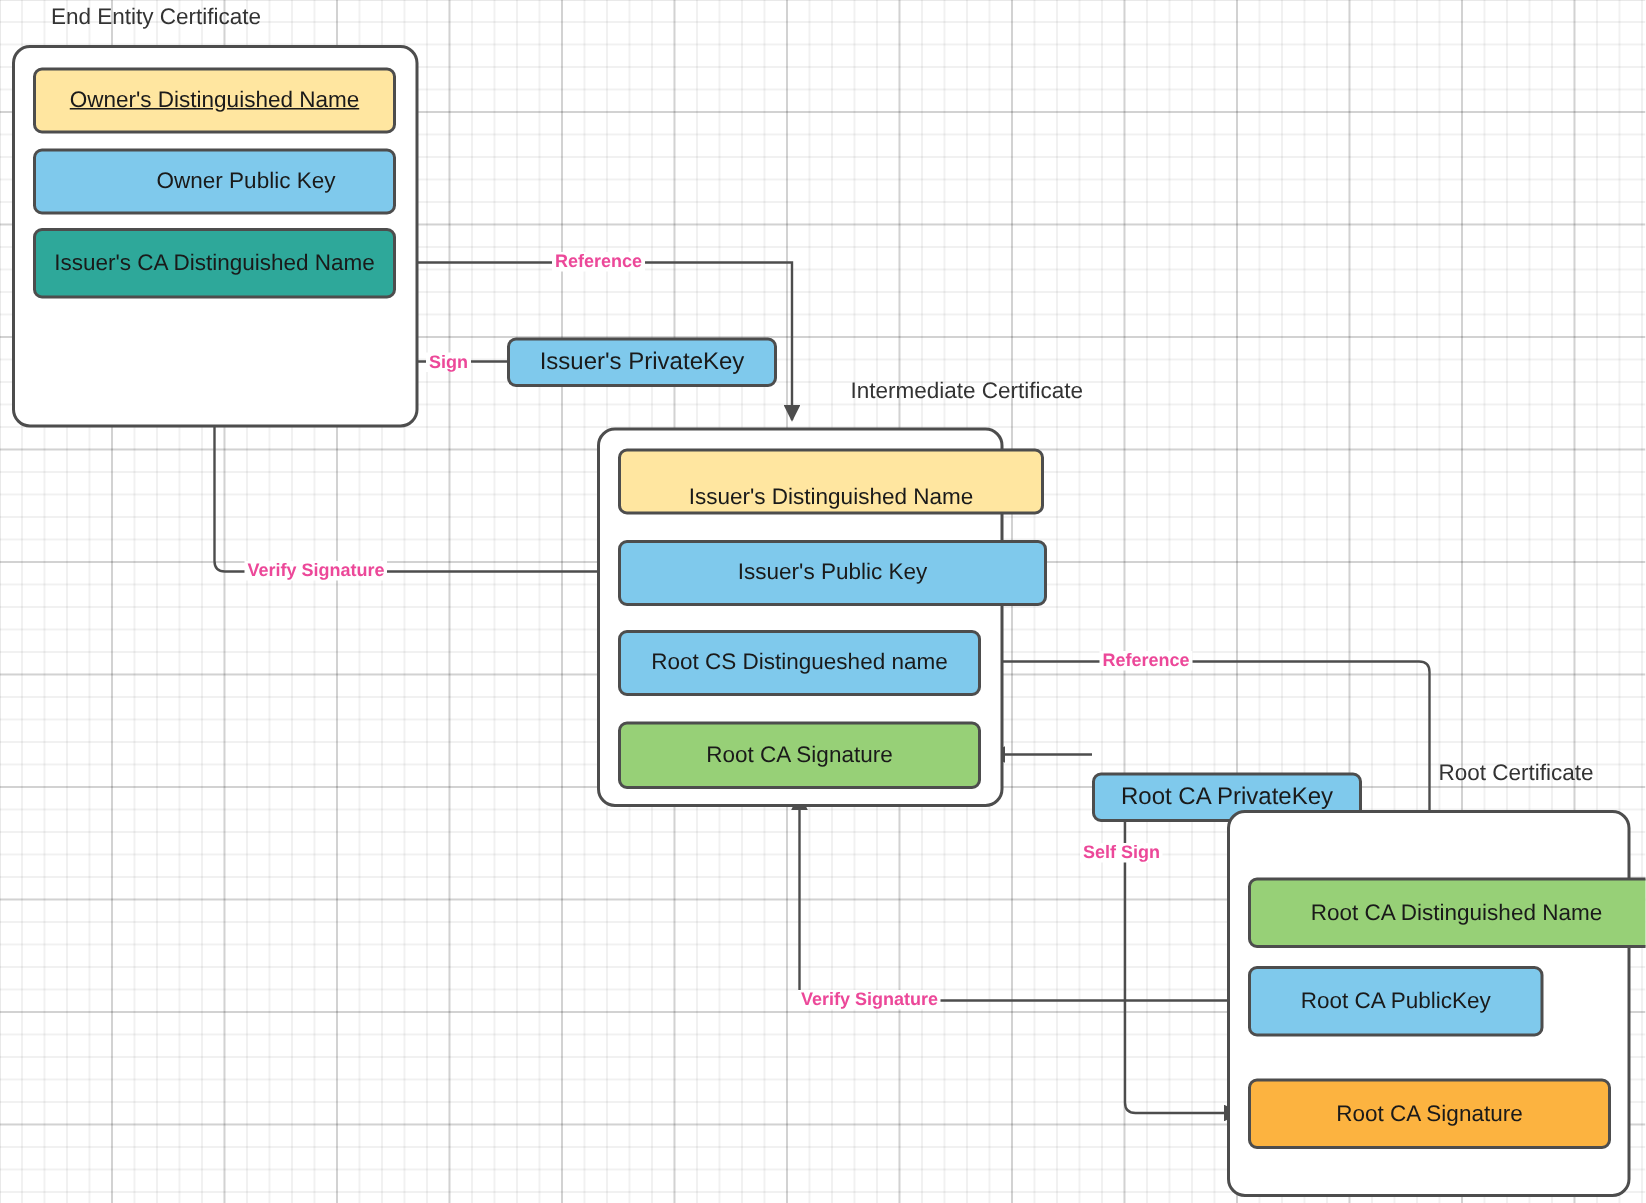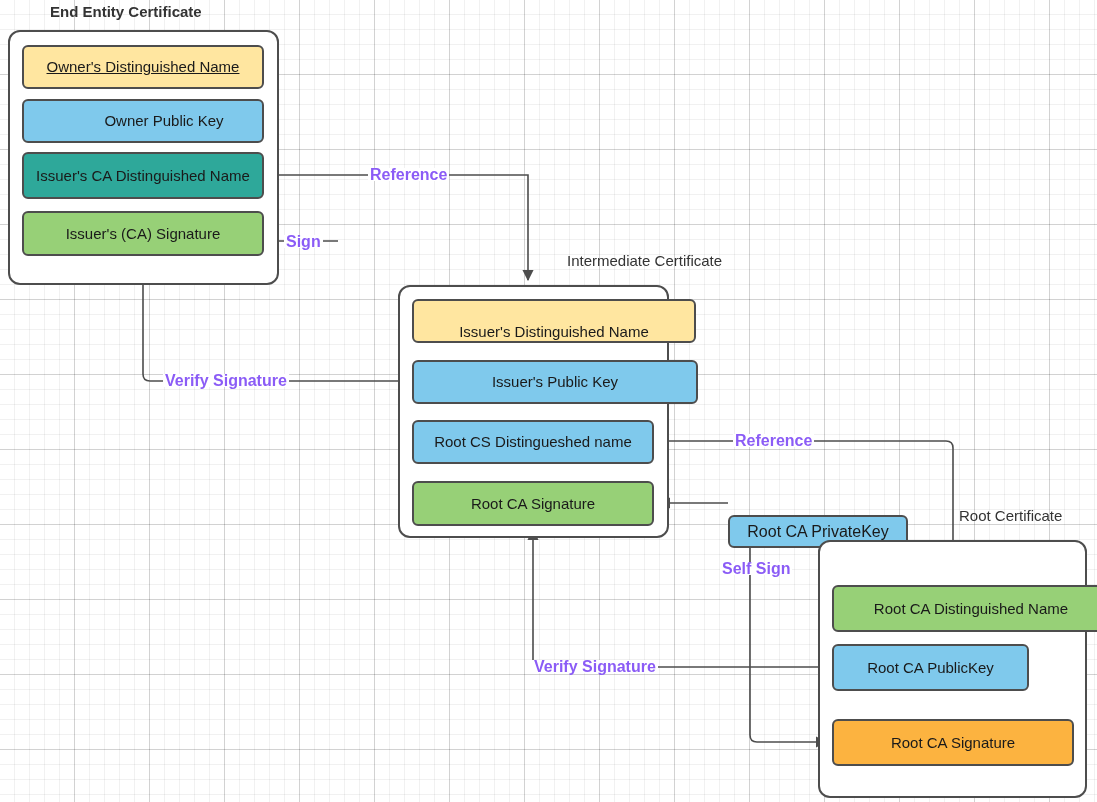--- a/index.html
+++ b/index.html
@@ -69,23 +69,23 @@
     color: #1a1a1a;
   }
   .group-title {
     position: absolute;
     font-size: 15px;
     color: #333333;
     white-space: nowrap;
   }
   .edge-label {
     position: absolute;
-    font-size: 16px;
+    font-size: 12px;
     font-weight: bold;
-    color: #8b5cf6;
+    color: #ec4899;
     background: #ffffff;
     padding: 0 2px;
     white-space: nowrap;
     line-height: 13px;
   }
 </style>
 </head>
 <body>
 
 <div id="canvas">
@@ -105,44 +105,44 @@
 
     <path d="M 655 441 L 946 441 Q 953 441 953 448 L 953 585" fill="none" stroke="#4d4d4d" stroke-width="1.6" marker-end="url(#arrow)"></path>
 
     <path d="M 728 503 L 660 503" fill="none" stroke="#4d4d4d" stroke-width="1.6" marker-end="url(#arrow)"></path>
 
     <path d="M 750 521 L 750 735 Q 750 742 757 742 L 826 742" fill="none" stroke="#4d4d4d" stroke-width="1.6" marker-end="url(#arrow)"></path>
 
     <path d="M 832 667 L 540 667 Q 533 667 533 660 L 533 530" fill="none" stroke="#4d4d4d" stroke-width="1.6" marker-end="url(#arrow)"></path>
   </svg>
 
-  <div class="group-title" style="left:50px; top:3px;font-weight:bold;">End Entity Certificate</div>
+  <div class="group-title" style="left:34px; top:3px;">End Entity Certificate</div>
 
   <div class="group-title" style="left:567px; top:252px;">Intermediate Certificate</div>
 
   <div class="group-title" style="left:959px; top:507px;">Root Certificate</div>
 
   <div class="container-box" style="left:8px; top:30px; width:271px; height:255px;"></div>
 
   <div class="field" style="left:22px; top:45px; width:242px; height:44px; background:#ffe6a0;text-decoration:underline;">
     <span>Owner's Distinguished Name</span>
   </div>
 
   <div class="field" style="left:22px; top:99px; width:242px; height:44px; background:#7fc9ec;padding-left:48px;">
     <span>Owner Public  Key</span>
   </div>
 
   <div class="field" style="left:22px; top:152px; width:242px; height:47px; background:#2ea89a;">
     <span>Issuer's CA Distinguished Name</span>
   </div>
 
-  <div class="field" style="left:22px; top:211px; width:242px; height:45px; background:#97d077;">
-    <span>Issuer's (CA) Signature</span>
+
+  <div class="keybox" style="left:338px; top:225px; width:180px; height:33px; background:#7fc9ec;">
+    <span>Issuer's PrivateKey</span>
   </div>
-
 
   <div class="container-box" style="left:398px; top:285px; width:271px; height:253px;"></div>
 
   <div class="field" style="left:412px; top:299px; width:284px; height:44px; background:#ffe6a0;align-items:flex-end;">
     <span>Issuer's Distinguished Name</span>
   </div>
 
   <div class="field" style="left:412px; top:360px; width:286px; height:44px; background:#7fc9ec;">
     <span>Issuer's Public  Key</span>
   </div>

